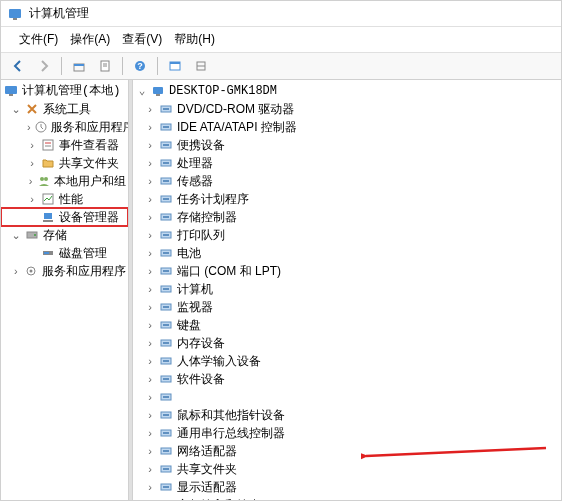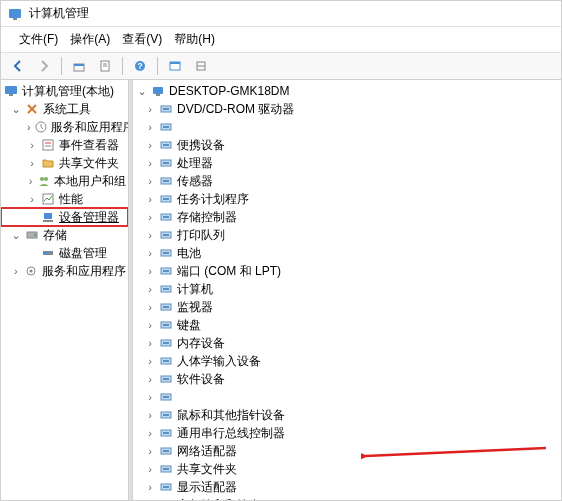--- a/index.html
+++ b/index.html
@@ -12,22 +12,22 @@
   .menubar span { cursor: default; }
   .toolbar { display: flex; align-items: center; gap: 4px; padding: 3px 6px; background: #f8f8f8; border-bottom: 1px solid #d0d0d0; }
   .toolbar .btn { width: 22px; height: 20px; display: inline-flex; align-items: center; justify-content: center; border: 1px solid transparent; }
   .toolbar .sep { width: 1px; height: 18px; background: #c0c0c0; margin: 0 2px; }
   .content { flex: 1; display: flex; overflow: hidden; }
   .left-pane { width: 128px; border-right: 1px solid #d0d0d0; overflow: auto; padding: 2px 0; }
   .right-pane { flex: 1; border-left: 1px solid #d0d0d0; overflow: auto; padding: 2px 2px; position: relative; }
   .tree-item { display: flex; align-items: center; gap: 3px; padding: 1px 2px; white-space: nowrap; line-height: 16px; }
   .tree-item .tw { width: 10px; text-align: center; color: #666; font-size: 11px; display: inline-block; }
   .tree-item .ic { width: 16px; height: 16px; display: inline-flex; align-items: center; justify-content: center; }
-  .tree-item.selected { outline: 2px solid #e03030; outline-offset: -1px; text-decoration: underline; }
-  .ind-0 { padding-left: 2px; }
+  .tree-item.selected { outline: 2px solid #e03030; outline-offset: -1px; }
+  .ind-0 { padding-left: 2px; font-family: Liberation Mono, monospace; }
   .ind-1 { padding-left: 10px; }
   .ind-2 { padding-left: 26px; }
   .arrow { position: absolute; left: 228px; top: 362px; pointer-events: none; }
   .divider-handle { width: 3px; background: #e0e0e0; cursor: ew-resize; }
   svg { display: block; }
 </style>
 </head>
 <body>
 
 <div class="window">
@@ -235,20 +235,21 @@
             <span>DVD/CD-ROM 驱动器</span>
           </div>
           <div class="tree-item ind-1">
             <span class="tw">›</span>
             <span class="ic">
               <svg width="14" height="14">
                 <rect x="2" y="4" width="10" height="6" fill="#c0d8f0" stroke="#6090c0"></rect>
                 <rect x="4" y="6" width="6" height="2" fill="#6090c0"></rect>
               </svg>
             </span>
+            <span>IDE ATA/ATAPI 控制器</span>
           </div>
           <div class="tree-item ind-1">
             <span class="tw">›</span>
             <span class="ic">
               <svg width="14" height="14">
                 <rect x="2" y="4" width="10" height="6" fill="#c0d8f0" stroke="#6090c0"></rect>
                 <rect x="4" y="6" width="6" height="2" fill="#6090c0"></rect>
               </svg>
             </span>
             <span>便携设备</span>

